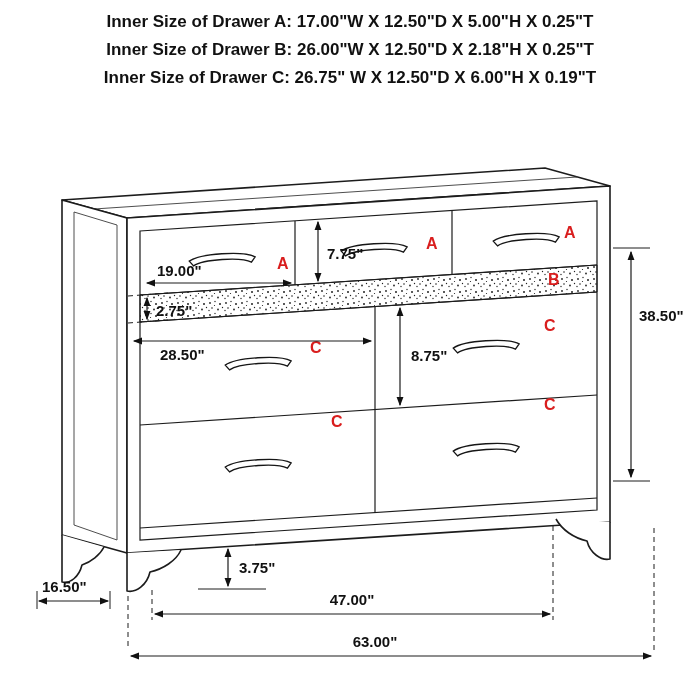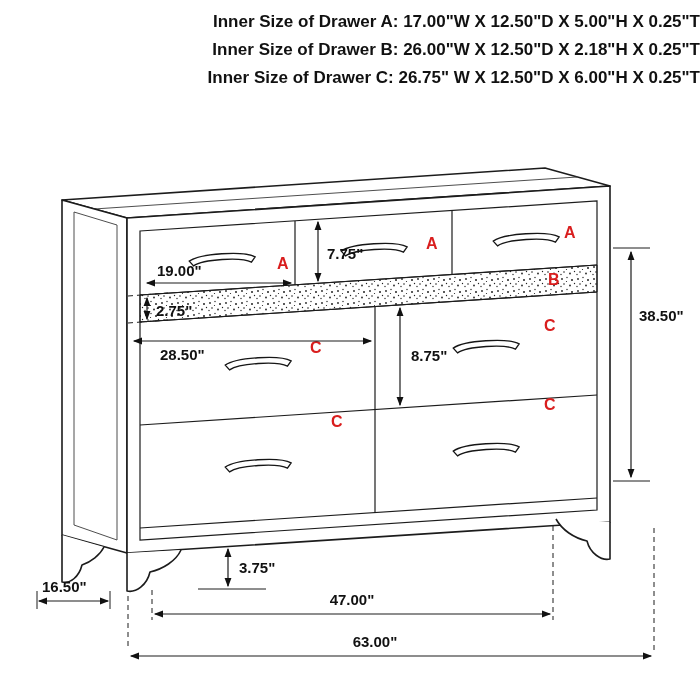--- a/index.html
+++ b/index.html
@@ -1,39 +1,39 @@
 <!DOCTYPE html>
 <html><head>
 <meta charset="utf-8">
 <style>
   html,body{margin:0;padding:0;background:#fff;}
   .page{position:relative;width:700px;height:700px;background:#fff;overflow:hidden;
         font-family:"Liberation Sans",sans-serif;}
-  .header{position:absolute;top:8px;left:0;width:700px;text-align:right;z-index:2;}
+  .header{position:absolute;top:8px;left:0;width:700px;text-align:center;z-index:2;}
   .header div{font-size:17px;font-weight:bold;color:#111;line-height:28px;}
   svg{position:absolute;top:0;left:0;}
   .outline{fill:#fff;stroke:#1c1c1c;stroke-width:1.6;stroke-linejoin:round;}
   .inner{fill:none;stroke:#1c1c1c;stroke-width:1.2;}
   .thin{fill:none;stroke:#3a3a3a;stroke-width:0.9;}
   .dimline{stroke:#1c1c1c;stroke-width:1.2;fill:none;}
   .extline{stroke:#1c1c1c;stroke-width:1;fill:none;stroke-dasharray:5 4;}
   .tick{stroke:#1c1c1c;stroke-width:1;fill:none;}
   .dim{font-family:"Liberation Sans",sans-serif;font-size:15px;font-weight:bold;fill:#111;}
   .lbl{font-family:"Liberation Sans",sans-serif;font-size:16px;font-weight:bold;}
   .handle{fill:#fff;stroke:#161616;stroke-width:1.3;}
 </style>
 </head>
 <body>
 
 <div class="page">
 
   <div class="header">
     <div>Inner Size of Drawer A: 17.00"W X 12.50"D X 5.00"H X 0.25"T</div>
     <div>Inner Size of Drawer B: 26.00"W X 12.50"D X 2.18"H X 0.25"T</div>
-    <div>Inner Size of Drawer C: 26.75" W X 12.50"D X 6.00"H X 0.25"T</div>
+    <div>Inner Size of Drawer C: 26.75" W X 12.50"D X 6.00"H X 0.19"T</div>
   </div>
 
   <svg width="700" height="700" viewBox="0 0 700 700">
     <defs>
       <marker id="ah" orient="auto-start-reverse" markerWidth="10" markerHeight="8" refX="7" refY="3">
         <path d="M0,0 L8,3 L0,6 Z" fill="#111"></path>
       </marker>
       <pattern id="speckle" width="16" height="12" patternUnits="userSpaceOnUse">
         <circle cx="2" cy="3" r="0.9" fill="#222"></circle>
         <circle cx="7" cy="1.5" r="0.7" fill="#222"></circle>

